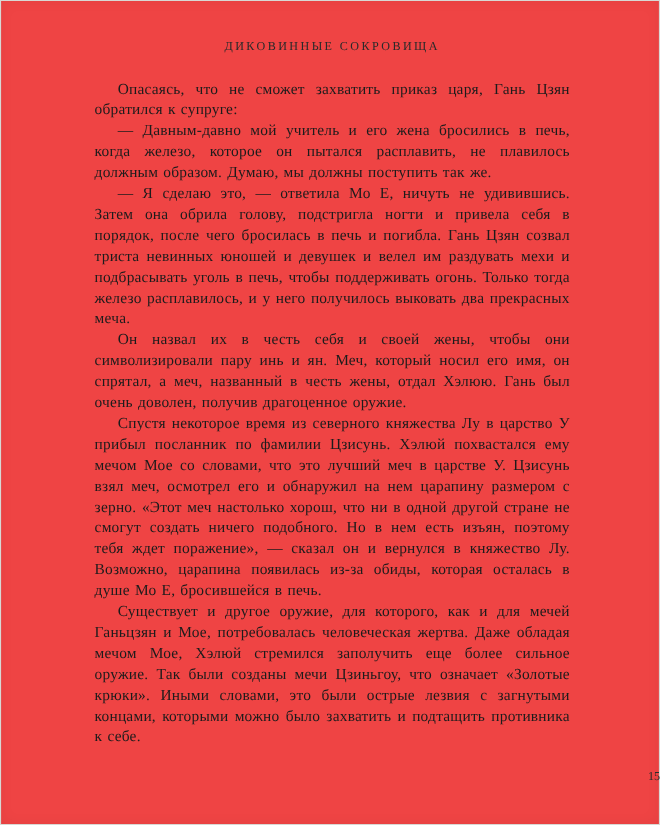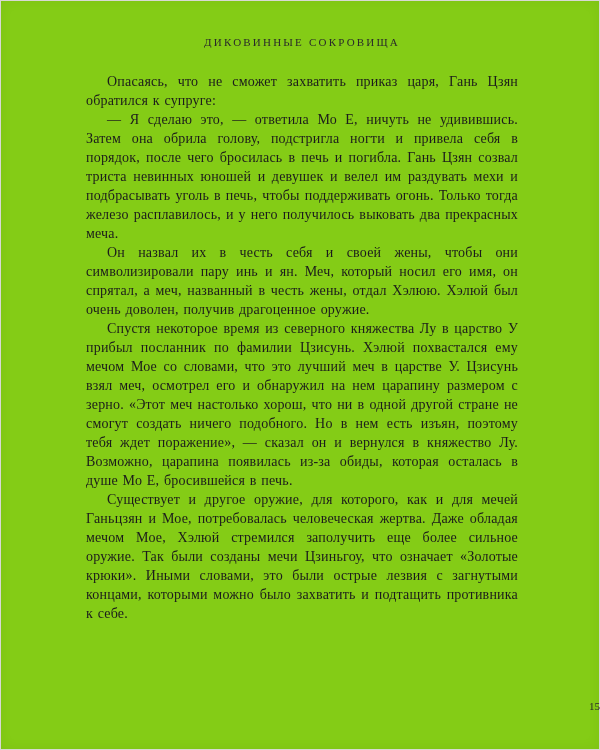--- a/index.html
+++ b/index.html
@@ -5,21 +5,21 @@
   html, body {
     margin: 0;
     padding: 0;
     background: #e9e9e7;
   }
   .page {
     position: relative;
     width: 600px;
     height: 750px;
     margin: 0 auto;
-    background: #84cc16;
+    background: #ef4444;
     box-sizing: border-box;
     padding: 36px 82px 0 86px;
     box-shadow: inset 0 0 0 1px #d8d8d4, inset 0 0 14px rgba(0,0,0,0.06);
     font-family: "Liberation Serif", "DejaVu Serif", serif;
     color: #1c1c1c;
     overflow: hidden;
   }
   .running-head {
     text-align: center;
     font-size: 11px;
@@ -50,20 +50,21 @@
   }
 </style>
 </head>
 <body>
 
 <div class="page">
   <div class="running-head">ДИКОВИННЫЕ СОКРОВИЩА</div>
 
   <div class="body-text">
     <p>Опасаясь, что не сможет захватить приказ царя, Гань Цзян обратился к супруге:</p>
+    <p>— Давным-давно мой учитель и его жена бросились в печь, когда железо, которое он пытался расплавить, не плавилось должным образом. Думаю, мы должны поступить так же.</p>
     <p>— Я сделаю это, — ответила Мо Е, ничуть не удивившись. Затем она обрила голову, подстригла ногти и привела себя в порядок, после чего бросилась в печь и погибла. Гань Цзян созвал триста невинных юношей и девушек и велел им раздувать мехи и подбрасывать уголь в печь, чтобы поддерживать огонь. Только тогда железо расплавилось, и у него получилось выковать два прекрасных меча.</p>
-    <p>Он назвал их в честь себя и своей жены, чтобы они символизировали пару инь и ян. Меч, который носил его имя, он спрятал, а меч, названный в честь жены, отдал Хэлюю. Хэлюй был очень доволен, получив драгоценное оружие.</p>
+    <p>Он назвал их в честь себя и своей жены, чтобы они символизировали пару инь и ян. Меч, который носил его имя, он спрятал, а меч, названный в честь жены, отдал Хэлюю. Гань был очень доволен, получив драгоценное оружие.</p>
     <p>Спустя некоторое время из северного княжества Лу в царство У прибыл посланник по фамилии Цзисунь. Хэлюй похвастался ему мечом Мое со словами, что это лучший меч в царстве У. Цзисунь взял меч, осмотрел его и обнаружил на нем царапину размером с зерно. «Этот меч настолько хорош, что ни в одной другой стране не смогут создать ничего подобного. Но в нем есть изъян, поэтому тебя ждет поражение», — сказал он и вернулся в княжество Лу. Возможно, царапина появилась из-за обиды, которая осталась в душе Мо Е, бросившейся в печь.</p>
     <p>Существует и другое оружие, для которого, как и для мечей Ганьцзян и Мое, потребовалась человеческая жертва. Даже обладая мечом Мое, Хэлюй стремился заполучить еще более сильное оружие. Так были созданы мечи Цзиньгоу, что означает «Золотые крюки». Иными словами, это были острые лезвия с загнутыми концами, которыми можно было захватить и подтащить противника к себе.</p>
   </div>
 
   <div class="folio">15</div>
 </div>
 
 </body></html>

